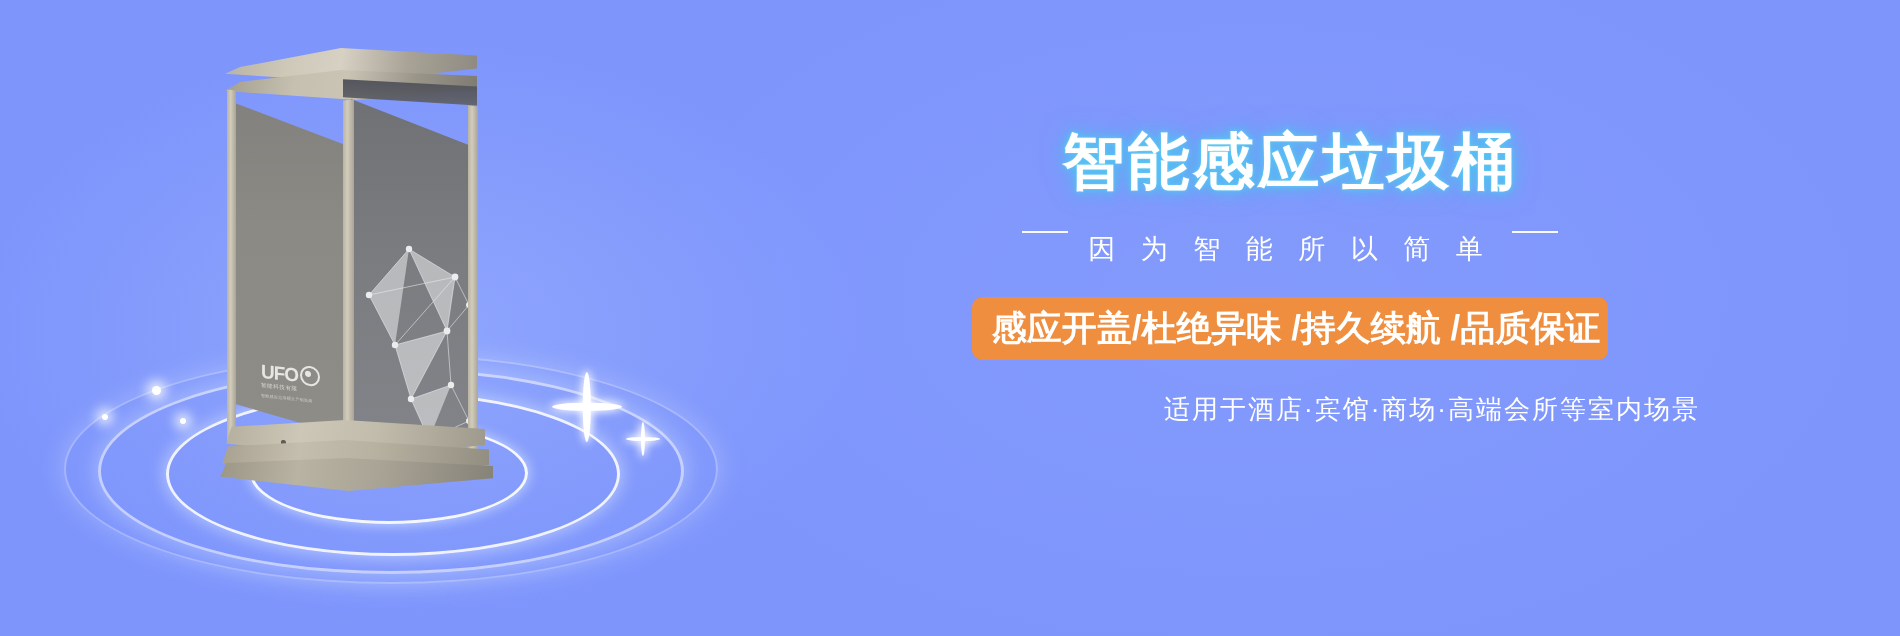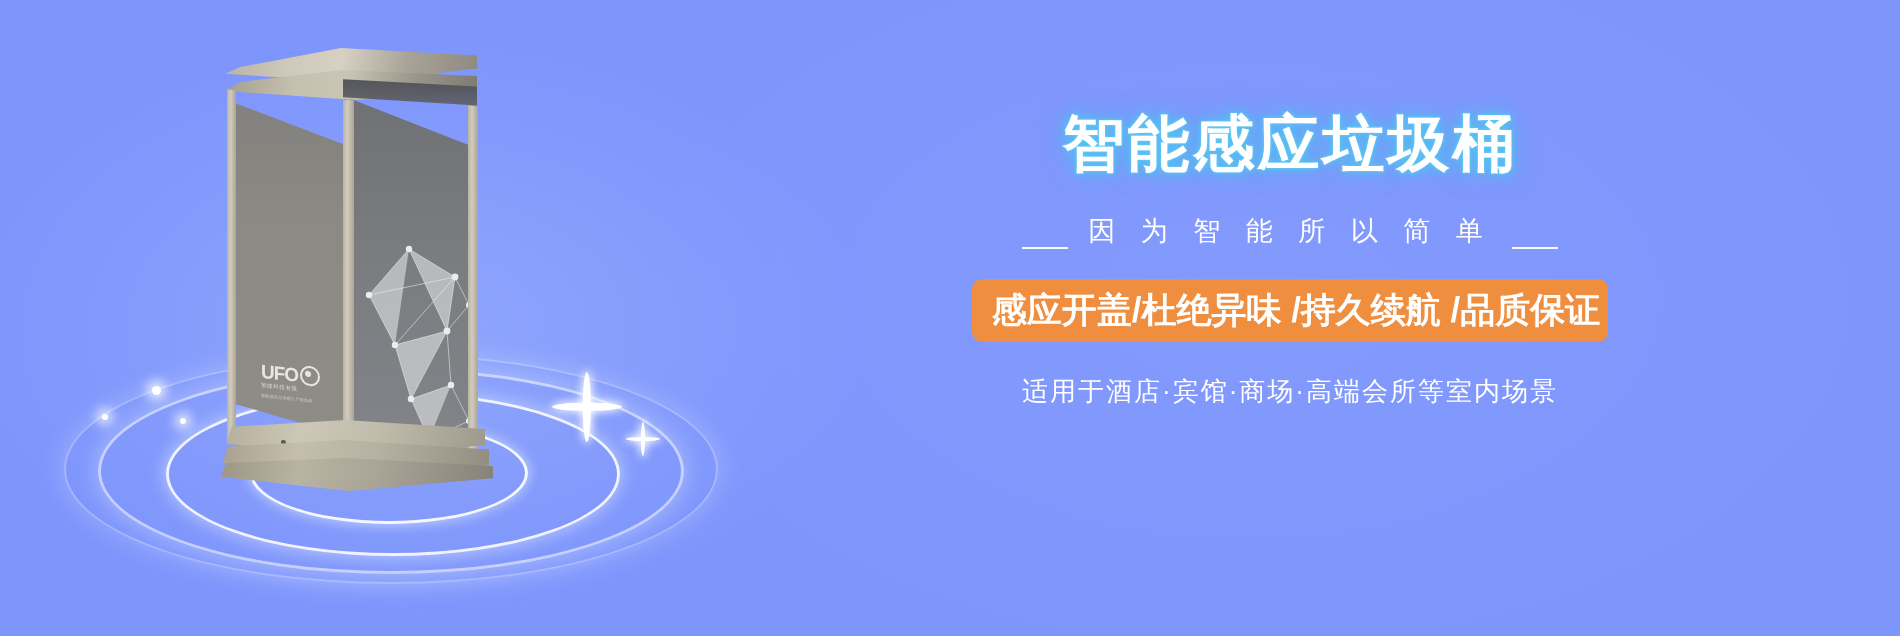--- a/index.html
+++ b/index.html
@@ -257,32 +257,32 @@
     width: 820px;
   }
 
   .headline {
     font-size: 62px;
     font-weight: bold;
     color: #ffffff;
     letter-spacing: 3px;
     line-height: 1.15;
     text-align: center;
-    margin: 0;
+    margin: 18px;
     text-shadow:
       0 0 2px #6fd0f5,
       0 0 6px #5bc6f2,
       0 0 14px #4dbdf0,
       0 0 26px rgba(77,189,240,.75);
     white-space: nowrap;
   }
 
   .sub-line {
     display: flex;
-    align-items: flex-end;
+    align-items: flex-start;
     justify-content: center;
     gap: 20px;
     margin-top: 34px;
   }
   .sub-rule {
     width: 46px;
     height: 2px;
     background: #ffffff;
     opacity: .95;
     flex: none;
@@ -307,21 +307,21 @@
     font-size: 35px;
     font-weight: bold;
     color: #ffffff;
     letter-spacing: 0px;
     white-space: nowrap;
     line-height: 1.12;
   }
 
   .scene-line {
     margin-top: 32px;
-    text-align: center;
+    text-align: right;
     font-size: 26px;
     color: #ffffff;
     letter-spacing: 2px;
     white-space: nowrap;
   }
 </style>
 </head>
 <body>
 
 <div id="banner">

